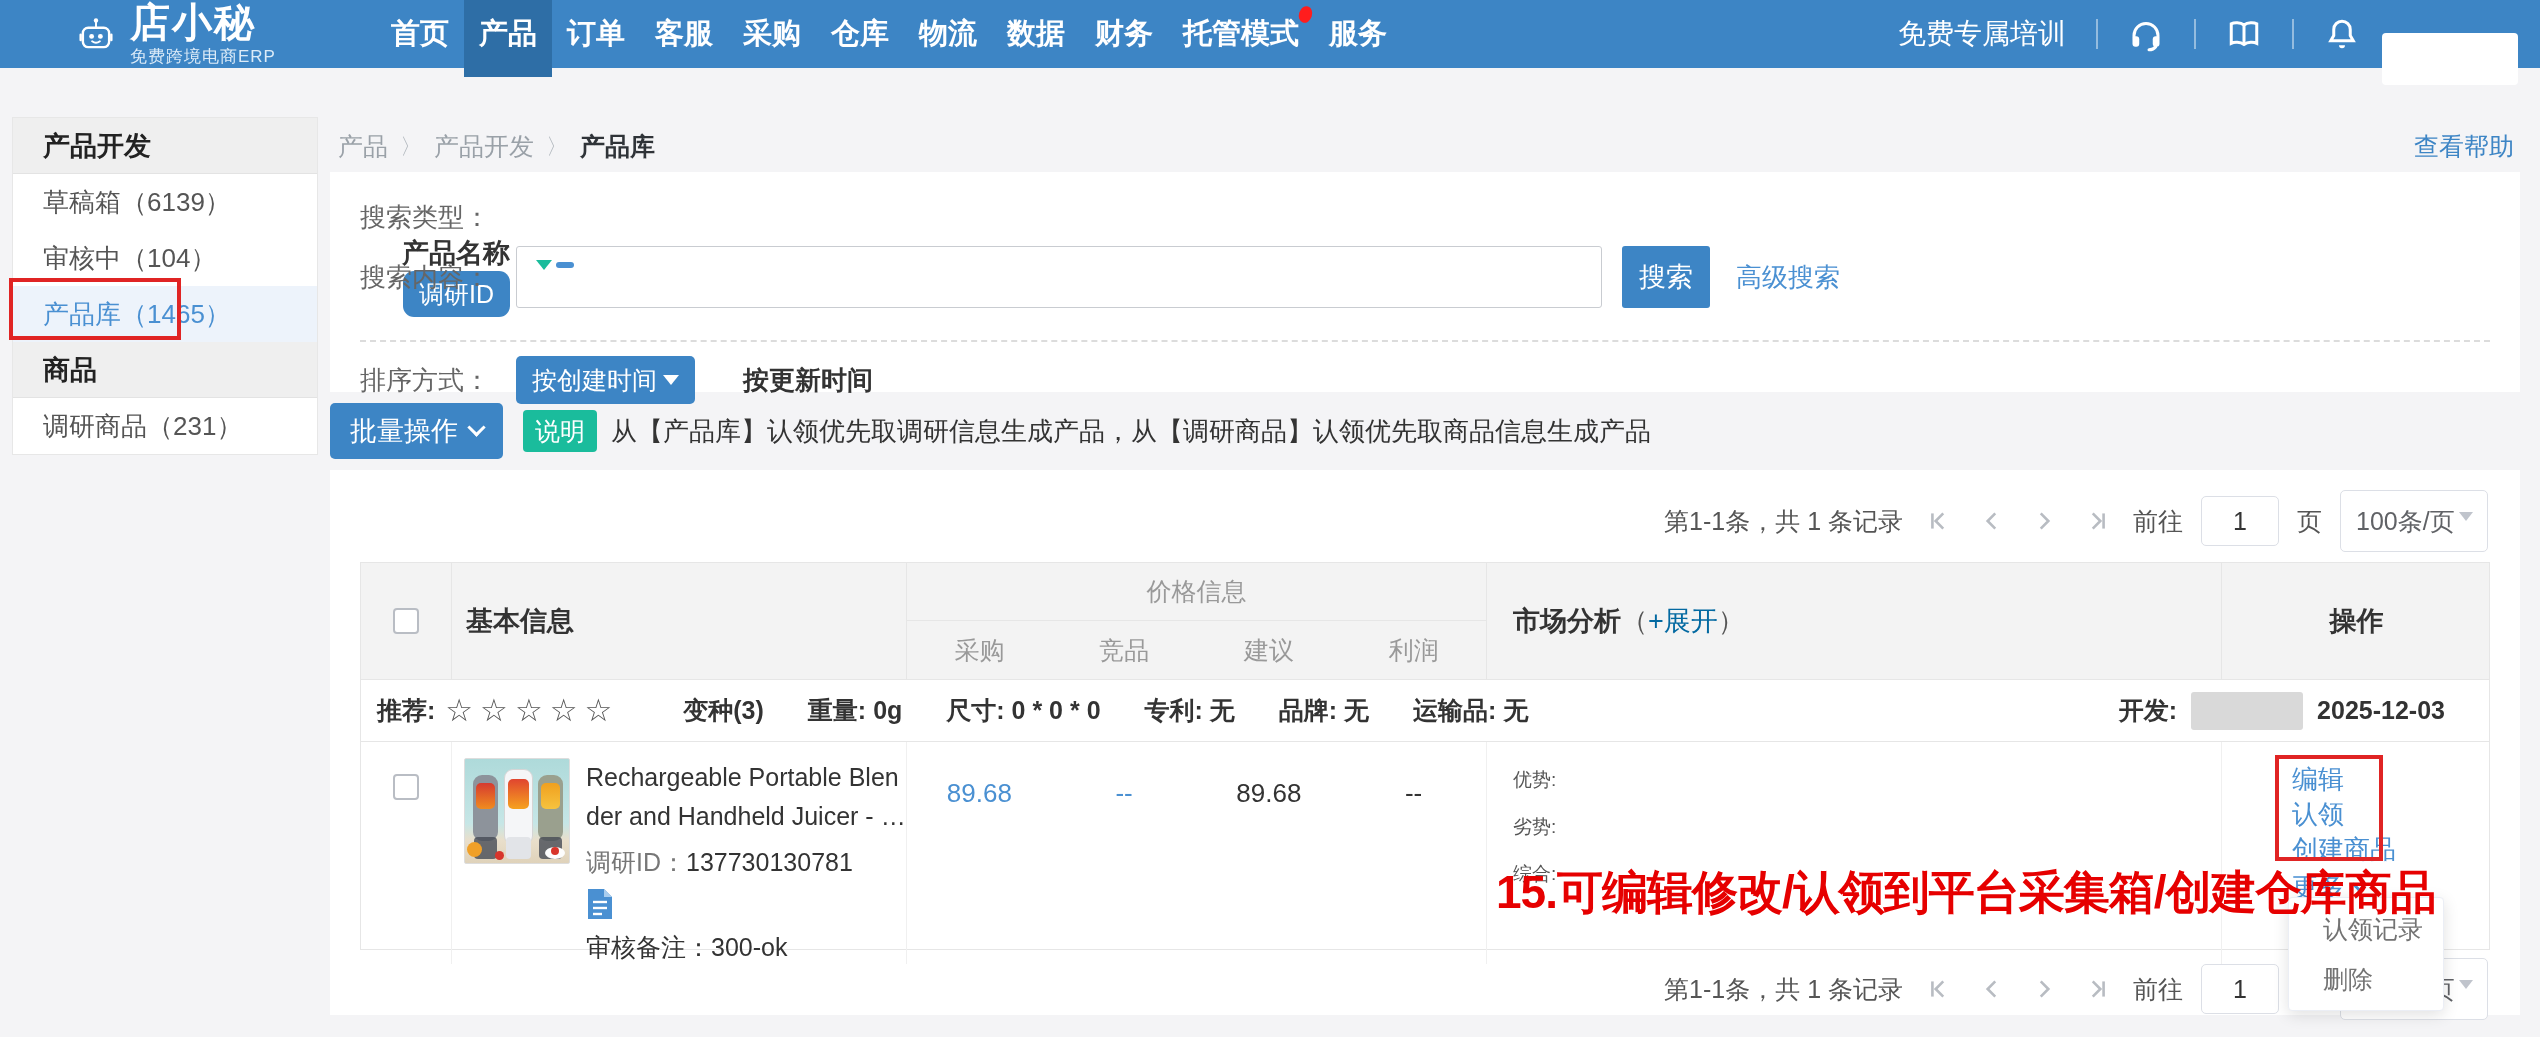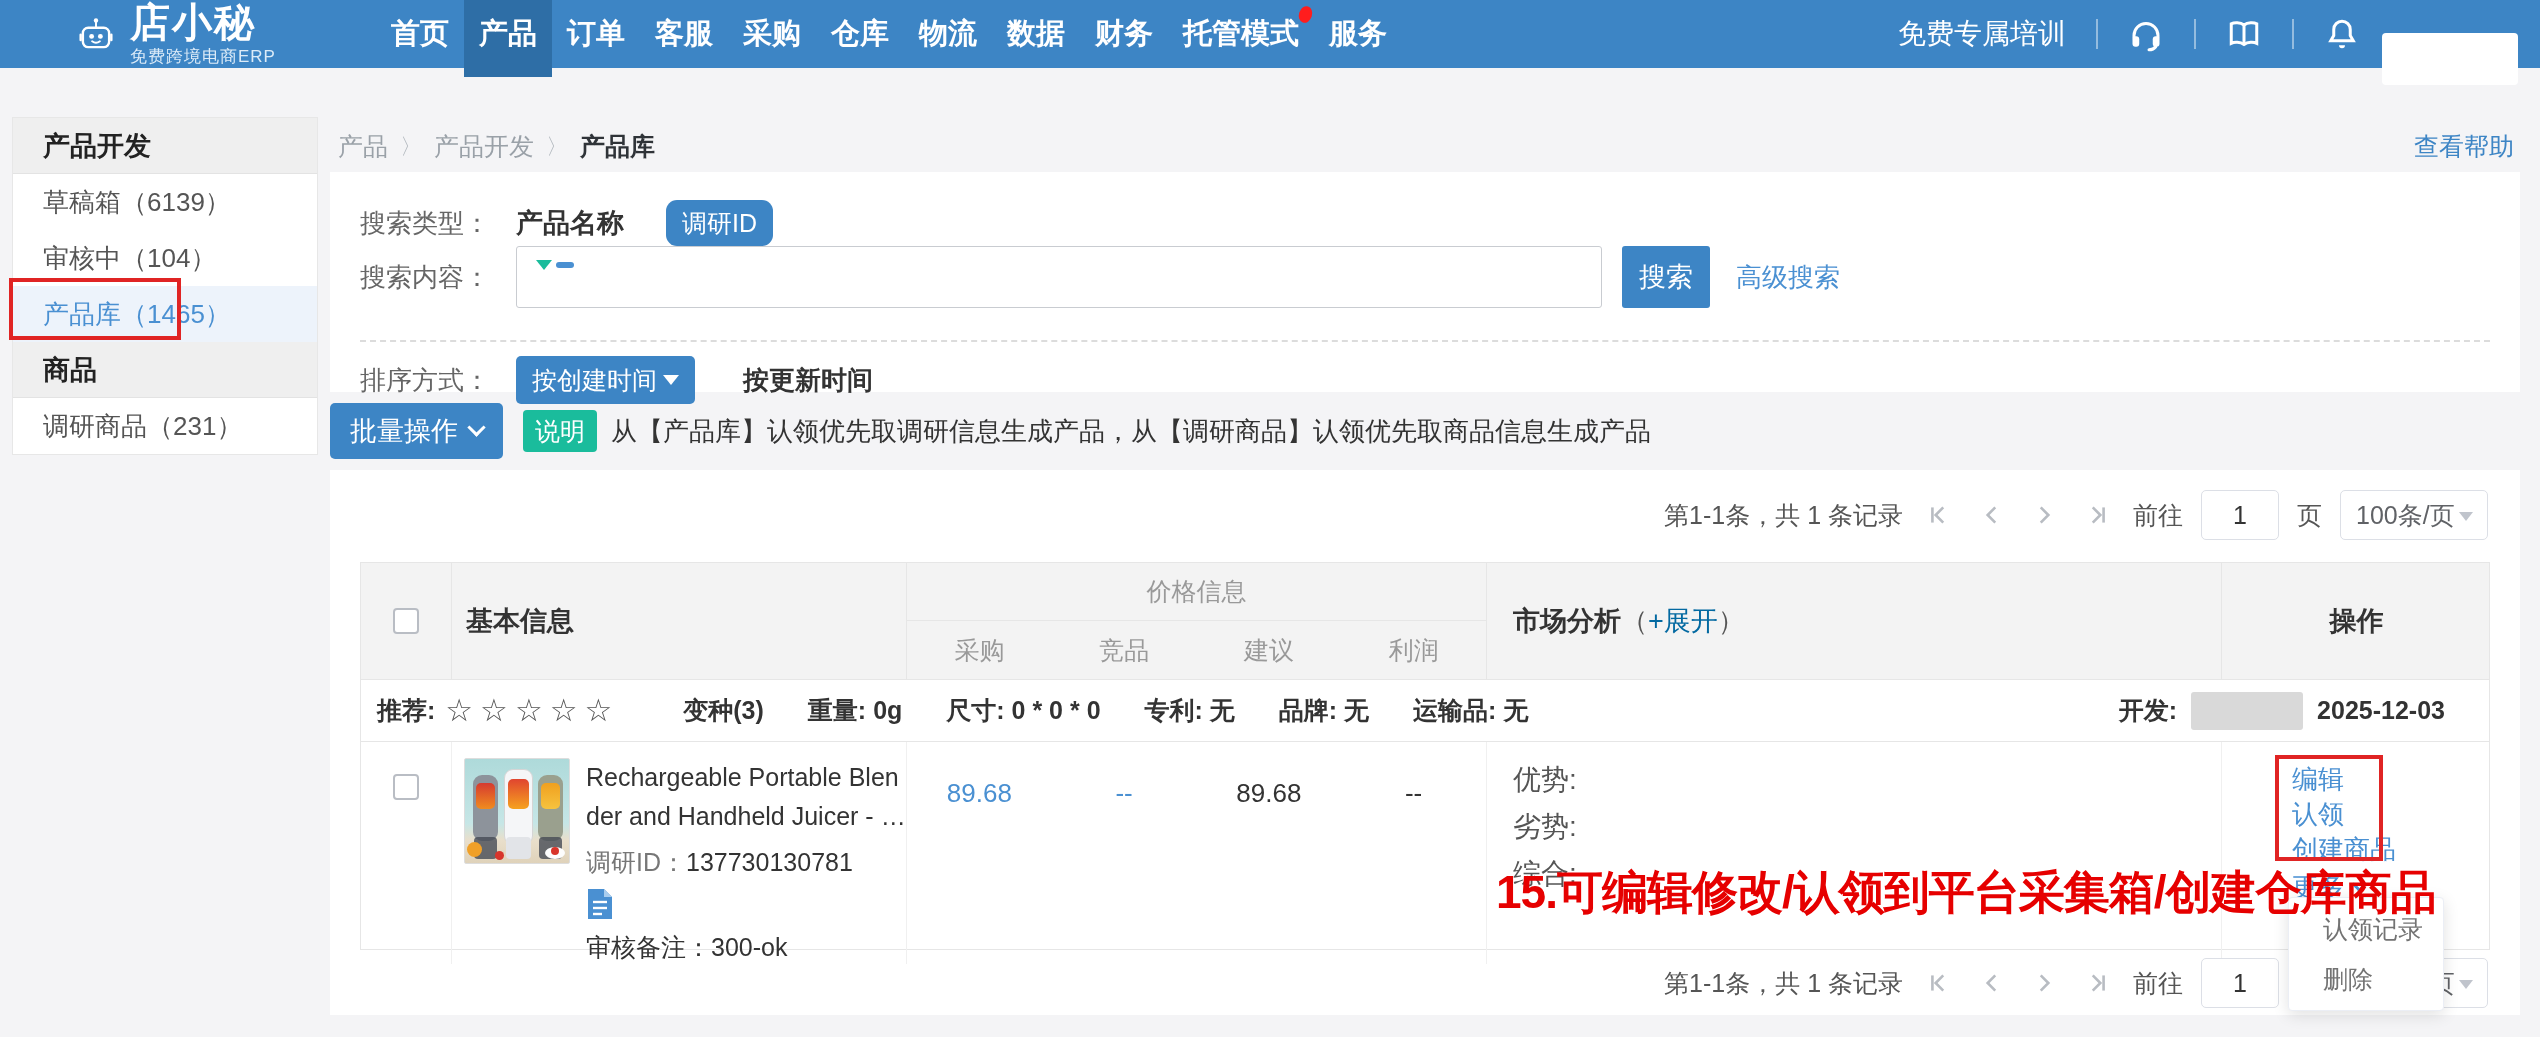--- a/index.html
+++ b/index.html
@@ -36,21 +36,21 @@
   .sidebar { position:absolute; left:12px; top:117px; width:306px; background:#fff; border:1px solid #e7e7e7; }
   .sb-row { height:56px; display:flex; align-items:center; padding-left:30px; font-size:26px; }
   .sb-head { background:#efefef; font-weight:bold; color:#222; font-size:27px; border-bottom:1px solid #e3e3e3;}
   .sb-item { color:#555; cursor:pointer; background:#fff; }
   .sb-item.active { background:#edf3fb; color:#4a90d2; }
 
   
   .panel { position:absolute; background:#fff; }
   .search-panel { left:330px; top:172px; width:2190px; height:220px; }
   .form-label { font-size:26px; color:#666; width:150px; }
-  .row-type { position:absolute; left:30px; top:28px; display:flex; align-items:center; }
+  .row-type { position:absolute; left:30px; top:28px; display:flex; align-items:flex-end;flex-direction:column; }
   .type-name { font-size:27px; font-weight:bold; color:#333; margin-left:6px; cursor:pointer; }
   .type-chip { margin-left:42px; background:#3d85c5; color:#fff; font-size:25px; height:46px; padding:0 16px; border-radius:11px; display:flex; align-items:center; cursor:pointer; }
   .row-content { position:absolute; left:30px; top:74px; display:flex; align-items:center; }
   .search-wrap { position:relative; margin-left:6px; }
   .search-input { width:1086px; height:62px; border:1px solid #c9ccd1; border-radius:3px; font-size:26px; padding-left:78px; color:#333; outline:none; background:#fff;}
   .filter-ic { position:absolute; left:20px; top:14px; width:38px; height:34px; }
   .filter-ic .bar { height:6px; background:#4a90d2; border-radius:3px; margin-bottom:4px;}
   .filter-ic .r2 { display:flex; align-items:center; margin-bottom:4px; }
   .filter-ic .tri { width:0; height:0; border-left:8px solid transparent; border-right:8px solid transparent; border-top:10px solid #1abc9c; margin-right:4px;}
   .filter-ic .short { width:18px; height:6px; background:#4a90d2; border-radius:3px;}
@@ -70,21 +70,21 @@
   .note-txt { margin-left:14px; font-size:26px; color:#333; }
 
   
   .table-panel { left:330px; top:470px; width:2190px; height:545px; }
   .pg { position:absolute; display:flex; align-items:center; gap:18px; font-size:25px; color:#555; }
   .pg-top { top:20px; right:32px; }
   .pg-bottom { top:488px; right:32px; }
   .pg-arrows { display:flex; align-items:center; gap:26px; margin:0 6px; }
   .pg-ar { width:26px; height:26px; cursor:pointer; }
   .pg-input { width:78px; height:50px; border:1px solid #dcdfe6; border-radius:5px; text-align:center; font-size:25px; color:#333; outline:none; }
-  .pg-select { width:148px; height:50px; border:1px solid #dcdfe6; border-radius:5px; display:flex; align-items:center; padding-left:15px; color:#606266; cursor:pointer; position:relative; background:#fff;}
+  .pg-select { width:148px; height:62px; border:1px solid #dcdfe6; border-radius:5px; display:flex; align-items:center; padding-left:15px; color:#606266; cursor:pointer; position:relative; background:#fff;}
   .tri-down-g { position:absolute; right:14px; top:21px; width:0; height:0; border-left:7px solid transparent; border-right:7px solid transparent; border-top:9px solid #c0c4cc; }
 
   .tbl { position:absolute; left:30px; top:92px; width:2130px; }
   .grid-cols { display:grid; grid-template-columns:90px 455px 580px 735px 270px; }
   .thead { height:118px; background:#f3f3f3; border:1px solid #e6e6e6; }
   .th { display:flex; align-items:center; border-left:1px solid #e6e6e6; font-size:27px; color:#333; }
   .th:first-child { border-left:none; justify-content:center; }
   .th-basic { padding-left:14px; font-weight:bold; }
   .th-price { flex-direction:column; padding:0; align-items:stretch; }
   .th-price-top { height:58px; display:flex; align-items:center; justify-content:center; color:#999; font-size:25px; border-bottom:1px solid #e6e6e6; }
@@ -128,21 +128,21 @@
   .p-info { width:344px; }
   .p-title { font-size:25px; line-height:39px; color:#333; max-height:78px; overflow:hidden; word-break:break-all;
              display:-webkit-box; -webkit-line-clamp:2; -webkit-box-orient:vertical; }
   .p-id { margin-top:10px; font-size:25px; color:#777; }
   .p-id b { color:#333; font-weight:normal; }
   .doc-ic { margin-top:8px; width:28px; height:34px; cursor:pointer; }
   .p-audit { margin-top:6px; font-size:25px; color:#333; }
   .td-price { display:grid; grid-template-columns:repeat(4,1fr); align-items:start; padding-top:36px; }
   .td-price span { text-align:center; font-size:26px; color:#333; }
   .td-price .lnk { color:#4a90d2; cursor:pointer; }
-  .td-market { padding:14px 0 0 26px; font-size:28px; color:#555; line-height:47px; }
+  .td-market { padding:14px 0 0 26px; font-size:19px; color:#555; line-height:47px; }
   .td-action { padding:20px 0 0 70px; }
   .act-link { display:block; font-size:26px; color:#4a90d2; line-height:35px; cursor:pointer; }
   .more-link { margin-top:3px; font-size:26px; color:#4a90d2; display:flex; align-items:center; gap:10px; cursor:pointer; }
   .caret-b { width:11px; height:11px; border-right:3px solid #4a90d2; border-bottom:3px solid #4a90d2; transform:rotate(45deg); margin-top:-6px; }
 
   
   .dropdown { position:absolute; left:2288px; top:897px; width:156px; background:#fff; border:1px solid #ebeef5; border-radius:4px;
               box-shadow:0 4px 16px rgba(0,0,0,.12); z-index:35; padding:6px 0; }
   .dd-item { height:50px; line-height:50px; padding-left:34px; font-size:25px; color:#737373; cursor:pointer; }
 

